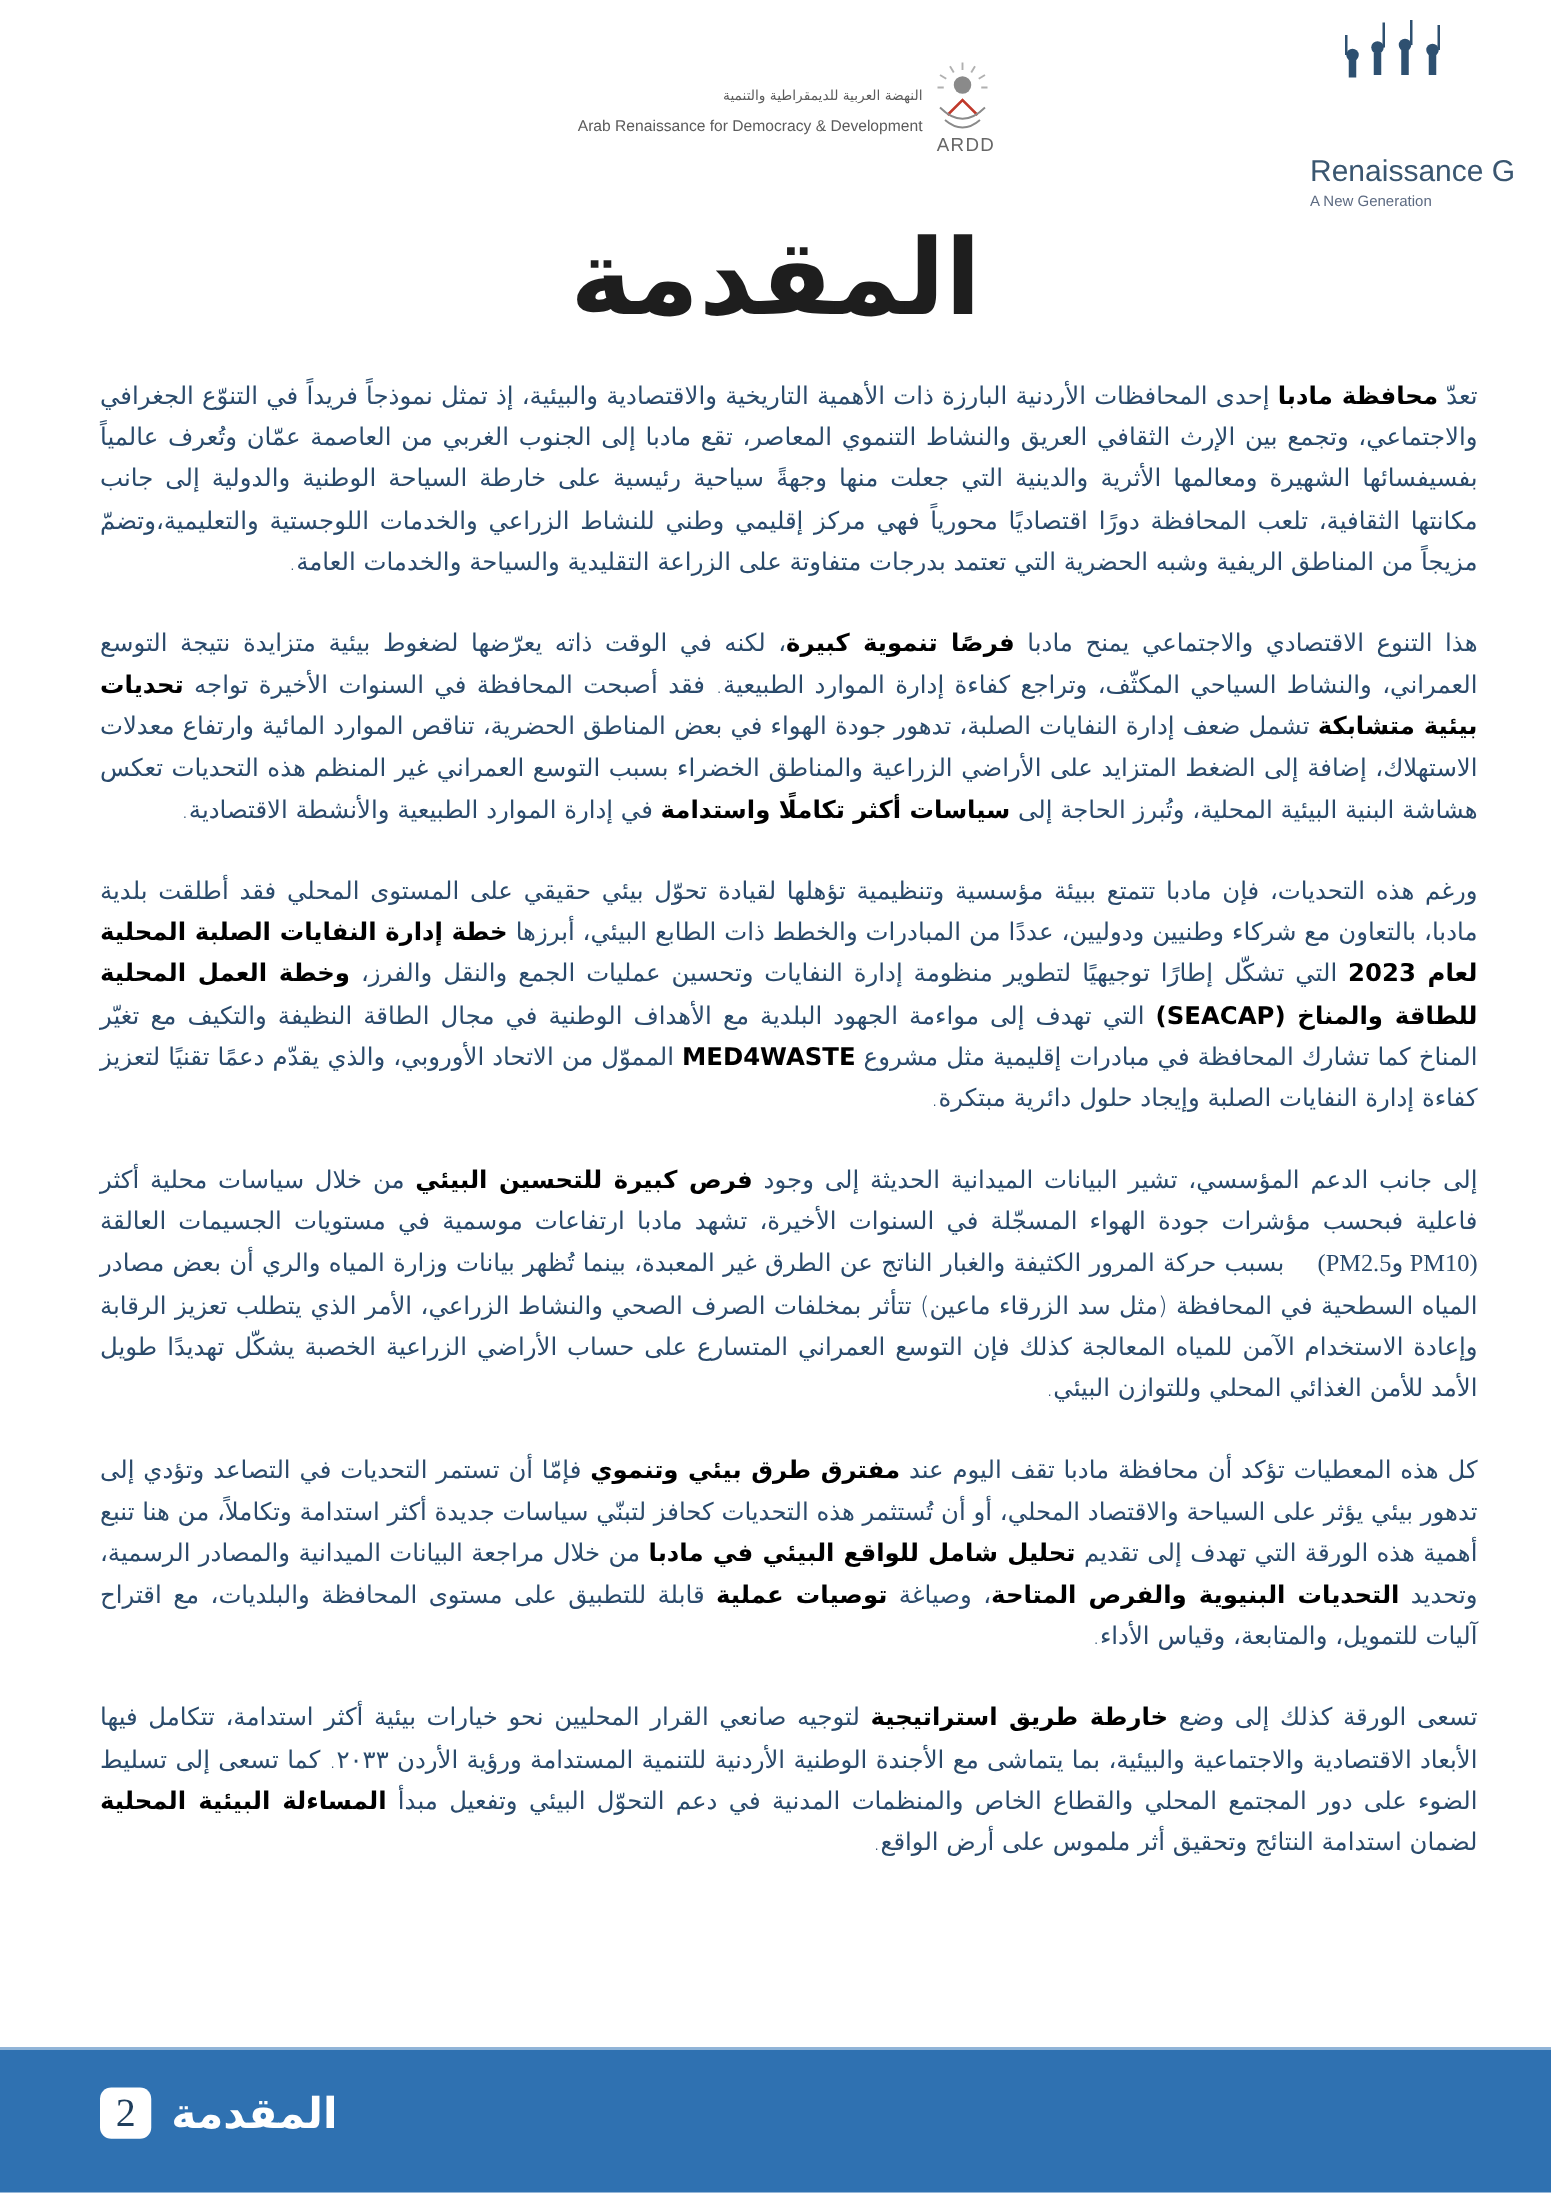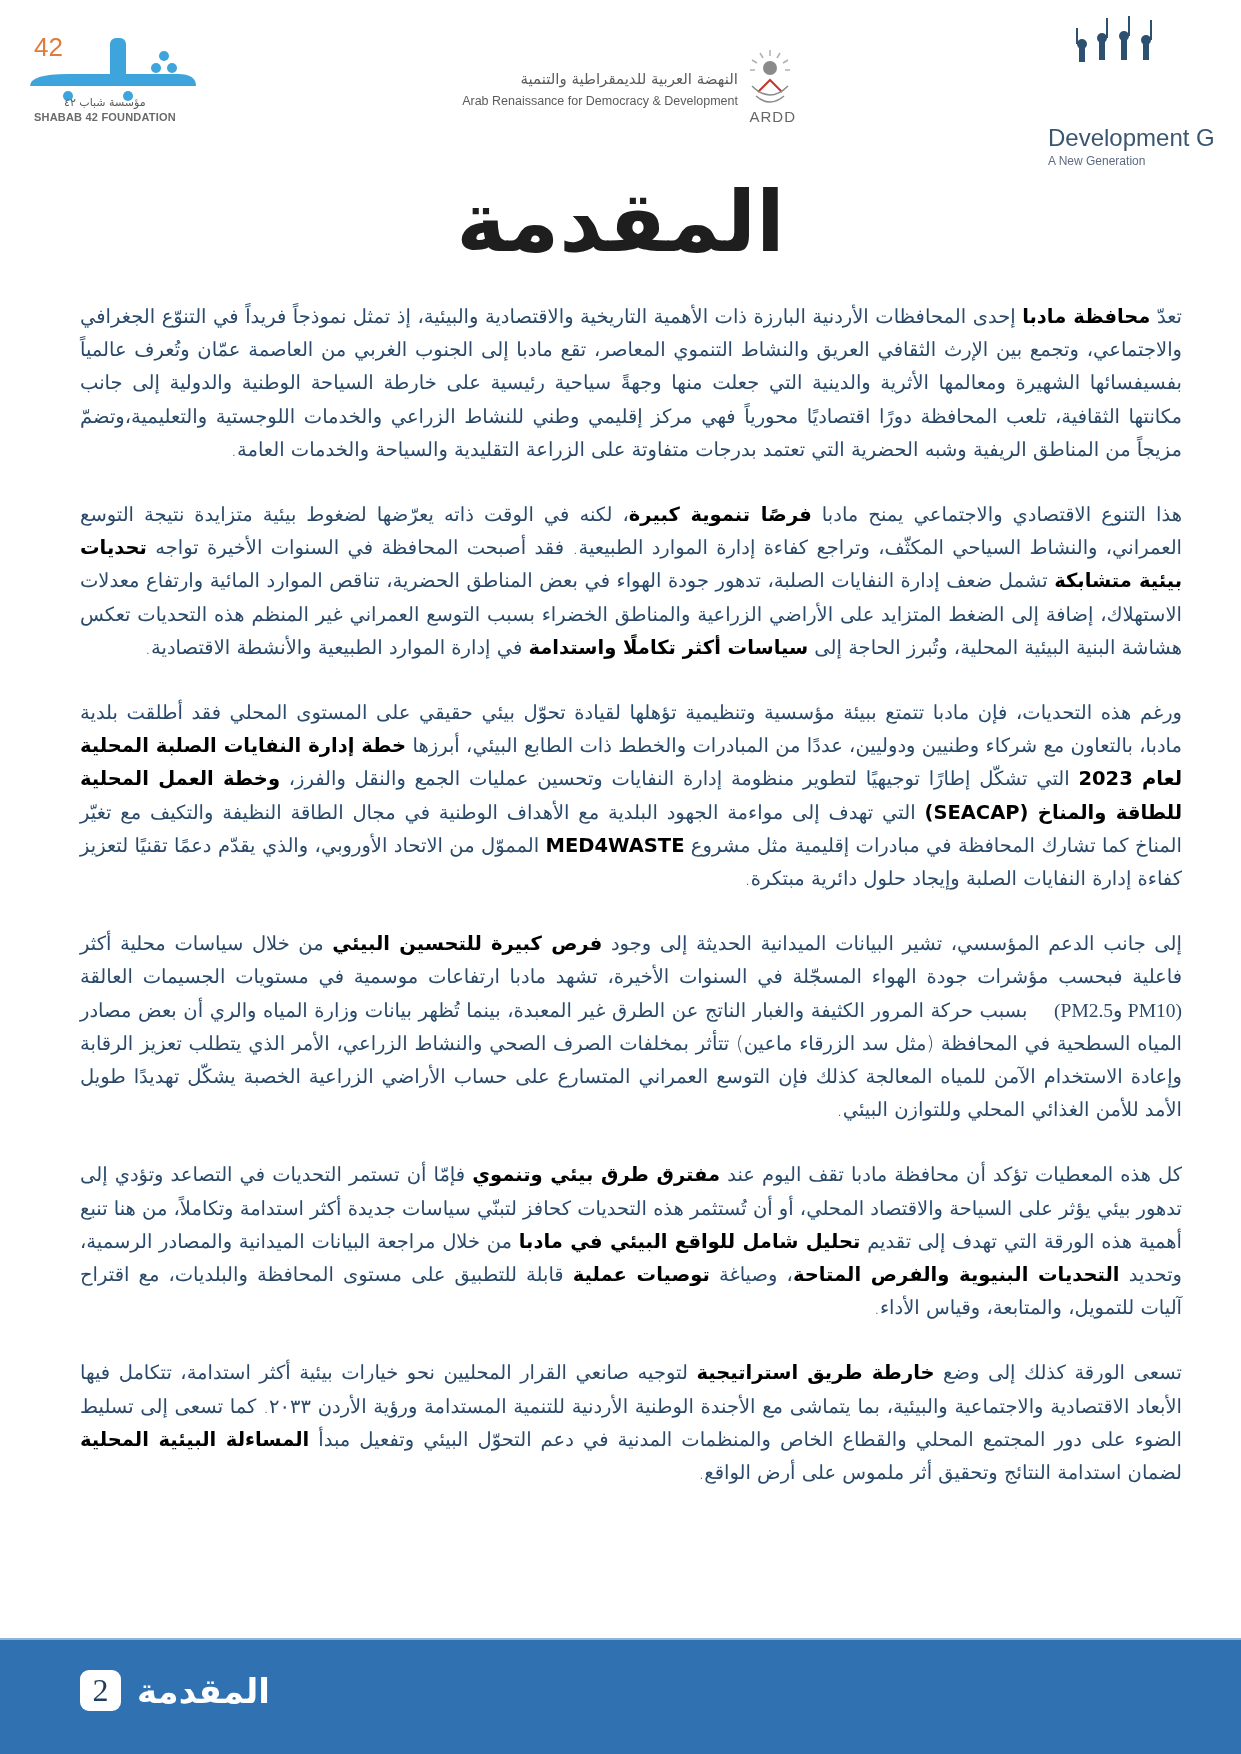--- a/index.html
+++ b/index.html
@@ -10,21 +10,21 @@
 
   
   .logo-shabab { left: 24px; top: 28px; width: 180px; height: 100px; direction: ltr; }
   .shabab-num { position: absolute; left: 10px; top: 4px; color: #e07b39; font-family: "Liberation Sans", sans-serif; font-size: 26px; font-weight: 300; }
   .shabab-glyph { position: absolute; left: 4px; top: 6px; width: 170px; height: 70px; }
   .shabab-ar { position: absolute; left: 40px; top: 68px; font-size: 11px; color: #5a5a5a; direction: rtl; font-family: "DejaVu Sans", sans-serif; }
   .shabab-en { position: absolute; left: 10px; top: 83px; font-size: 11px; color: #6a6a6a; font-weight: bold; letter-spacing: 0.2px; font-family: "Liberation Sans", sans-serif; }
 
   
   .logo-ardd { left: 400px; top: 46px; width: 400px; height: 85px; direction: ltr; }
-  .ardd-text-ar { position: absolute; right: 62px; top: 24px; font-size: 15px; color: #5b5b5b; direction: rtl; font-family: "DejaVu Sans", sans-serif; white-space: nowrap; text-align: right; }
+  .ardd-text-ar { position: absolute; right: 62px; top: 24px; font-size: 11px; color: #5b5b5b; direction: rtl; font-family: "DejaVu Sans", sans-serif; white-space: nowrap; text-align: right; }
   .ardd-text-en { position: absolute; right: 62px; top: 48px; font-size: 12.5px; color: #5b5b5b; font-family: "Liberation Sans", sans-serif; white-space: nowrap; }
   .ardd-emblem { position: absolute; right: 2px; top: 0; width: 56px; height: 60px; }
   .ardd-label { position: absolute; right: 4px; top: 62px; font-size: 15px; color: #666; font-family: "Liberation Sans", sans-serif; letter-spacing: 1px; margin-left: 36px; }
 
   
   .logo-gen { left: 1040px; top: 8px; width: 200px; height: 160px; direction: ltr; }
   .gen-ar { position: absolute; left: 14px; top: 0; font-size: 54px; color: #2e5070; font-family: "DejaVu Serif", serif; direction: rtl; font-weight: bold; line-height: 1; }
   .gen-figs { position: absolute; left: 22px; top: 6px; width: 120px; height: 50px; }
   .gen-en { position: absolute; left: 8px; top: 116px; font-size: 24px; color: #3a5670; font-family: "Liberation Sans", sans-serif; }
   .gen-sub { position: absolute; left: 8px; top: 146px; font-size: 12px; color: #5d6b82; font-family: "Liberation Sans", sans-serif; text-align: center; }
@@ -39,35 +39,20 @@
   .footer { position: absolute; left: 0; top: 1638px; width: 1241px; height: 116px; background: #2f71b1; border-top: 2px solid #8fb4d8; box-sizing: border-box; }
   .footer-inner { position: absolute; left: 80px; top: 30px; display: flex; flex-direction: row-reverse; align-items: center; gap: 16px; direction: ltr; }
   .footer-label { color: #ffffff; font-size: 34px; font-weight: bold; font-family: "DejaVu Sans", sans-serif; direction: rtl; }
   .page-num { width: 41px; height: 41px; background: #ffffff; border-radius: 9px; display: flex; align-items: center; justify-content: center; color: #1f3e5c; font-size: 32px; font-family: "Liberation Serif", serif; }
 </style>
 </head>
 <body>
 
 <div class="header">
 
-  <div class="logo logo-shabab">
-    <svg class="shabab-glyph" viewBox="0 0 170 70">
-      <path d="M2 52 Q2 40 40 40 L150 40 Q168 40 168 52 Z" fill="#3ea4dc"></path>
-      <rect x="82" y="4" width="16" height="42" rx="6" fill="#3ea4dc"></rect>
-      <path d="M30 42 Q10 44 14 52 L60 52 Q55 44 40 42 Z" fill="#3ea4dc"></path>
-      <circle cx="40" cy="62" r="5" fill="#3ea4dc"></circle>
-      <circle cx="100" cy="62" r="5" fill="#3ea4dc"></circle>
-      <circle cx="136" cy="22" r="5" fill="#3ea4dc"></circle>
-      <circle cx="128" cy="34" r="5" fill="#3ea4dc"></circle>
-      <circle cx="144" cy="34" r="5" fill="#3ea4dc"></circle>
-    </svg>
-    <span class="shabab-num">42</span>
-    <span class="shabab-ar">مؤسسة شباب ٤٢</span>
-    <span class="shabab-en">SHABAB 42 FOUNDATION</span>
-  </div>
 
   <div class="logo logo-ardd">
     <span class="ardd-text-ar">النهضة العربية للديمقراطية والتنمية</span>
     <span class="ardd-text-en">Arab Renaissance for Democracy &amp; Development</span>
     <svg class="ardd-emblem" viewBox="0 0 56 60">
       <circle cx="28" cy="22" r="7" fill="#8a8a8a"></circle>
       <g stroke="#b0b0b0" stroke-width="1.5">
         <line x1="28" y1="4" x2="28" y2="10"></line>
         <line x1="18" y1="7" x2="21" y2="12"></line>
         <line x1="38" y1="7" x2="35" y2="12"></line>
@@ -93,21 +78,21 @@
         <circle cx="62" cy="22" r="5"></circle>
           <rect x="59" y="26" width="6" height="20"></rect>
         <circle cx="84" cy="26" r="5"></circle>
           <rect x="81" y="30" width="6" height="16"></rect>
         <rect x="44" y="4" width="2" height="20"></rect>
           <rect x="66" y="2" width="2" height="20"></rect>
         <rect x="88" y="6" width="2" height="20"></rect>
           <rect x="14" y="14" width="2" height="16"></rect>
       </g>
     </svg>
-    <span class="gen-en">Development G</span>
+    <span class="gen-en">Renaissance G</span>
     <span class="gen-sub">A New Generation</span>
   </div>
 </div>
 
 <h1 class="page-title">المقدمة</h1>
 
 <div class="content">
   <p class="para">تعدّ <b>محافظة مادبا</b> إحدى المحافظات الأردنية البارزة ذات الأهمية التاريخية والاقتصادية والبيئية، إذ تمثل نموذجاً فريداً في التنوّع الجغرافي والاجتماعي، وتجمع بين الإرث الثقافي العريق والنشاط التنموي المعاصر، تقع مادبا إلى الجنوب الغربي من العاصمة عمّان وتُعرف عالمياً بفسيفسائها الشهيرة ومعالمها الأثرية والدينية التي جعلت منها وجهةً سياحية رئيسية على خارطة السياحة الوطنية والدولية إلى جانب مكانتها الثقافية، تلعب المحافظة دورًا اقتصاديًا محورياً فهي مركز إقليمي وطني للنشاط الزراعي والخدمات اللوجستية والتعليمية،وتضمّ مزيجاً من المناطق الريفية وشبه الحضرية التي تعتمد بدرجات متفاوتة على الزراعة التقليدية والسياحة والخدمات العامة.</p>
   <p class="para">هذا التنوع الاقتصادي والاجتماعي يمنح مادبا <b>فرصًا تنموية كبيرة</b>، لكنه في الوقت ذاته يعرّضها لضغوط بيئية متزايدة نتيجة التوسع العمراني، والنشاط السياحي المكثّف، وتراجع كفاءة إدارة الموارد الطبيعية. فقد أصبحت المحافظة في السنوات الأخيرة تواجه <b>تحديات بيئية متشابكة</b> تشمل ضعف إدارة النفايات الصلبة، تدهور جودة الهواء في بعض المناطق الحضرية، تناقص الموارد المائية وارتفاع معدلات الاستهلاك، إضافة إلى الضغط المتزايد على الأراضي الزراعية والمناطق الخضراء بسبب التوسع العمراني غير المنظم هذه التحديات تعكس هشاشة البنية البيئية المحلية، وتُبرز الحاجة إلى <b>سياسات أكثر تكاملًا واستدامة</b> في إدارة الموارد الطبيعية والأنشطة الاقتصادية.</p>
   <p class="para">ورغم هذه التحديات، فإن مادبا تتمتع ببيئة مؤسسية وتنظيمية تؤهلها لقيادة تحوّل بيئي حقيقي على المستوى المحلي فقد أطلقت بلدية مادبا، بالتعاون مع شركاء وطنيين ودوليين، عددًا من المبادرات والخطط ذات الطابع البيئي، أبرزها <b>خطة إدارة النفايات الصلبة المحلية لعام 2023</b> التي تشكّل إطارًا توجيهيًا لتطوير منظومة إدارة النفايات وتحسين عمليات الجمع والنقل والفرز، <b>وخطة العمل المحلية للطاقة والمناخ (SEACAP)</b> التي تهدف إلى مواءمة الجهود البلدية مع الأهداف الوطنية في مجال الطاقة النظيفة والتكيف مع تغيّر المناخ كما تشارك المحافظة في مبادرات إقليمية مثل مشروع <b>MED4WASTE</b> المموّل من الاتحاد الأوروبي، والذي يقدّم دعمًا تقنيًا لتعزيز كفاءة إدارة النفايات الصلبة وإيجاد حلول دائرية مبتكرة.</p>

